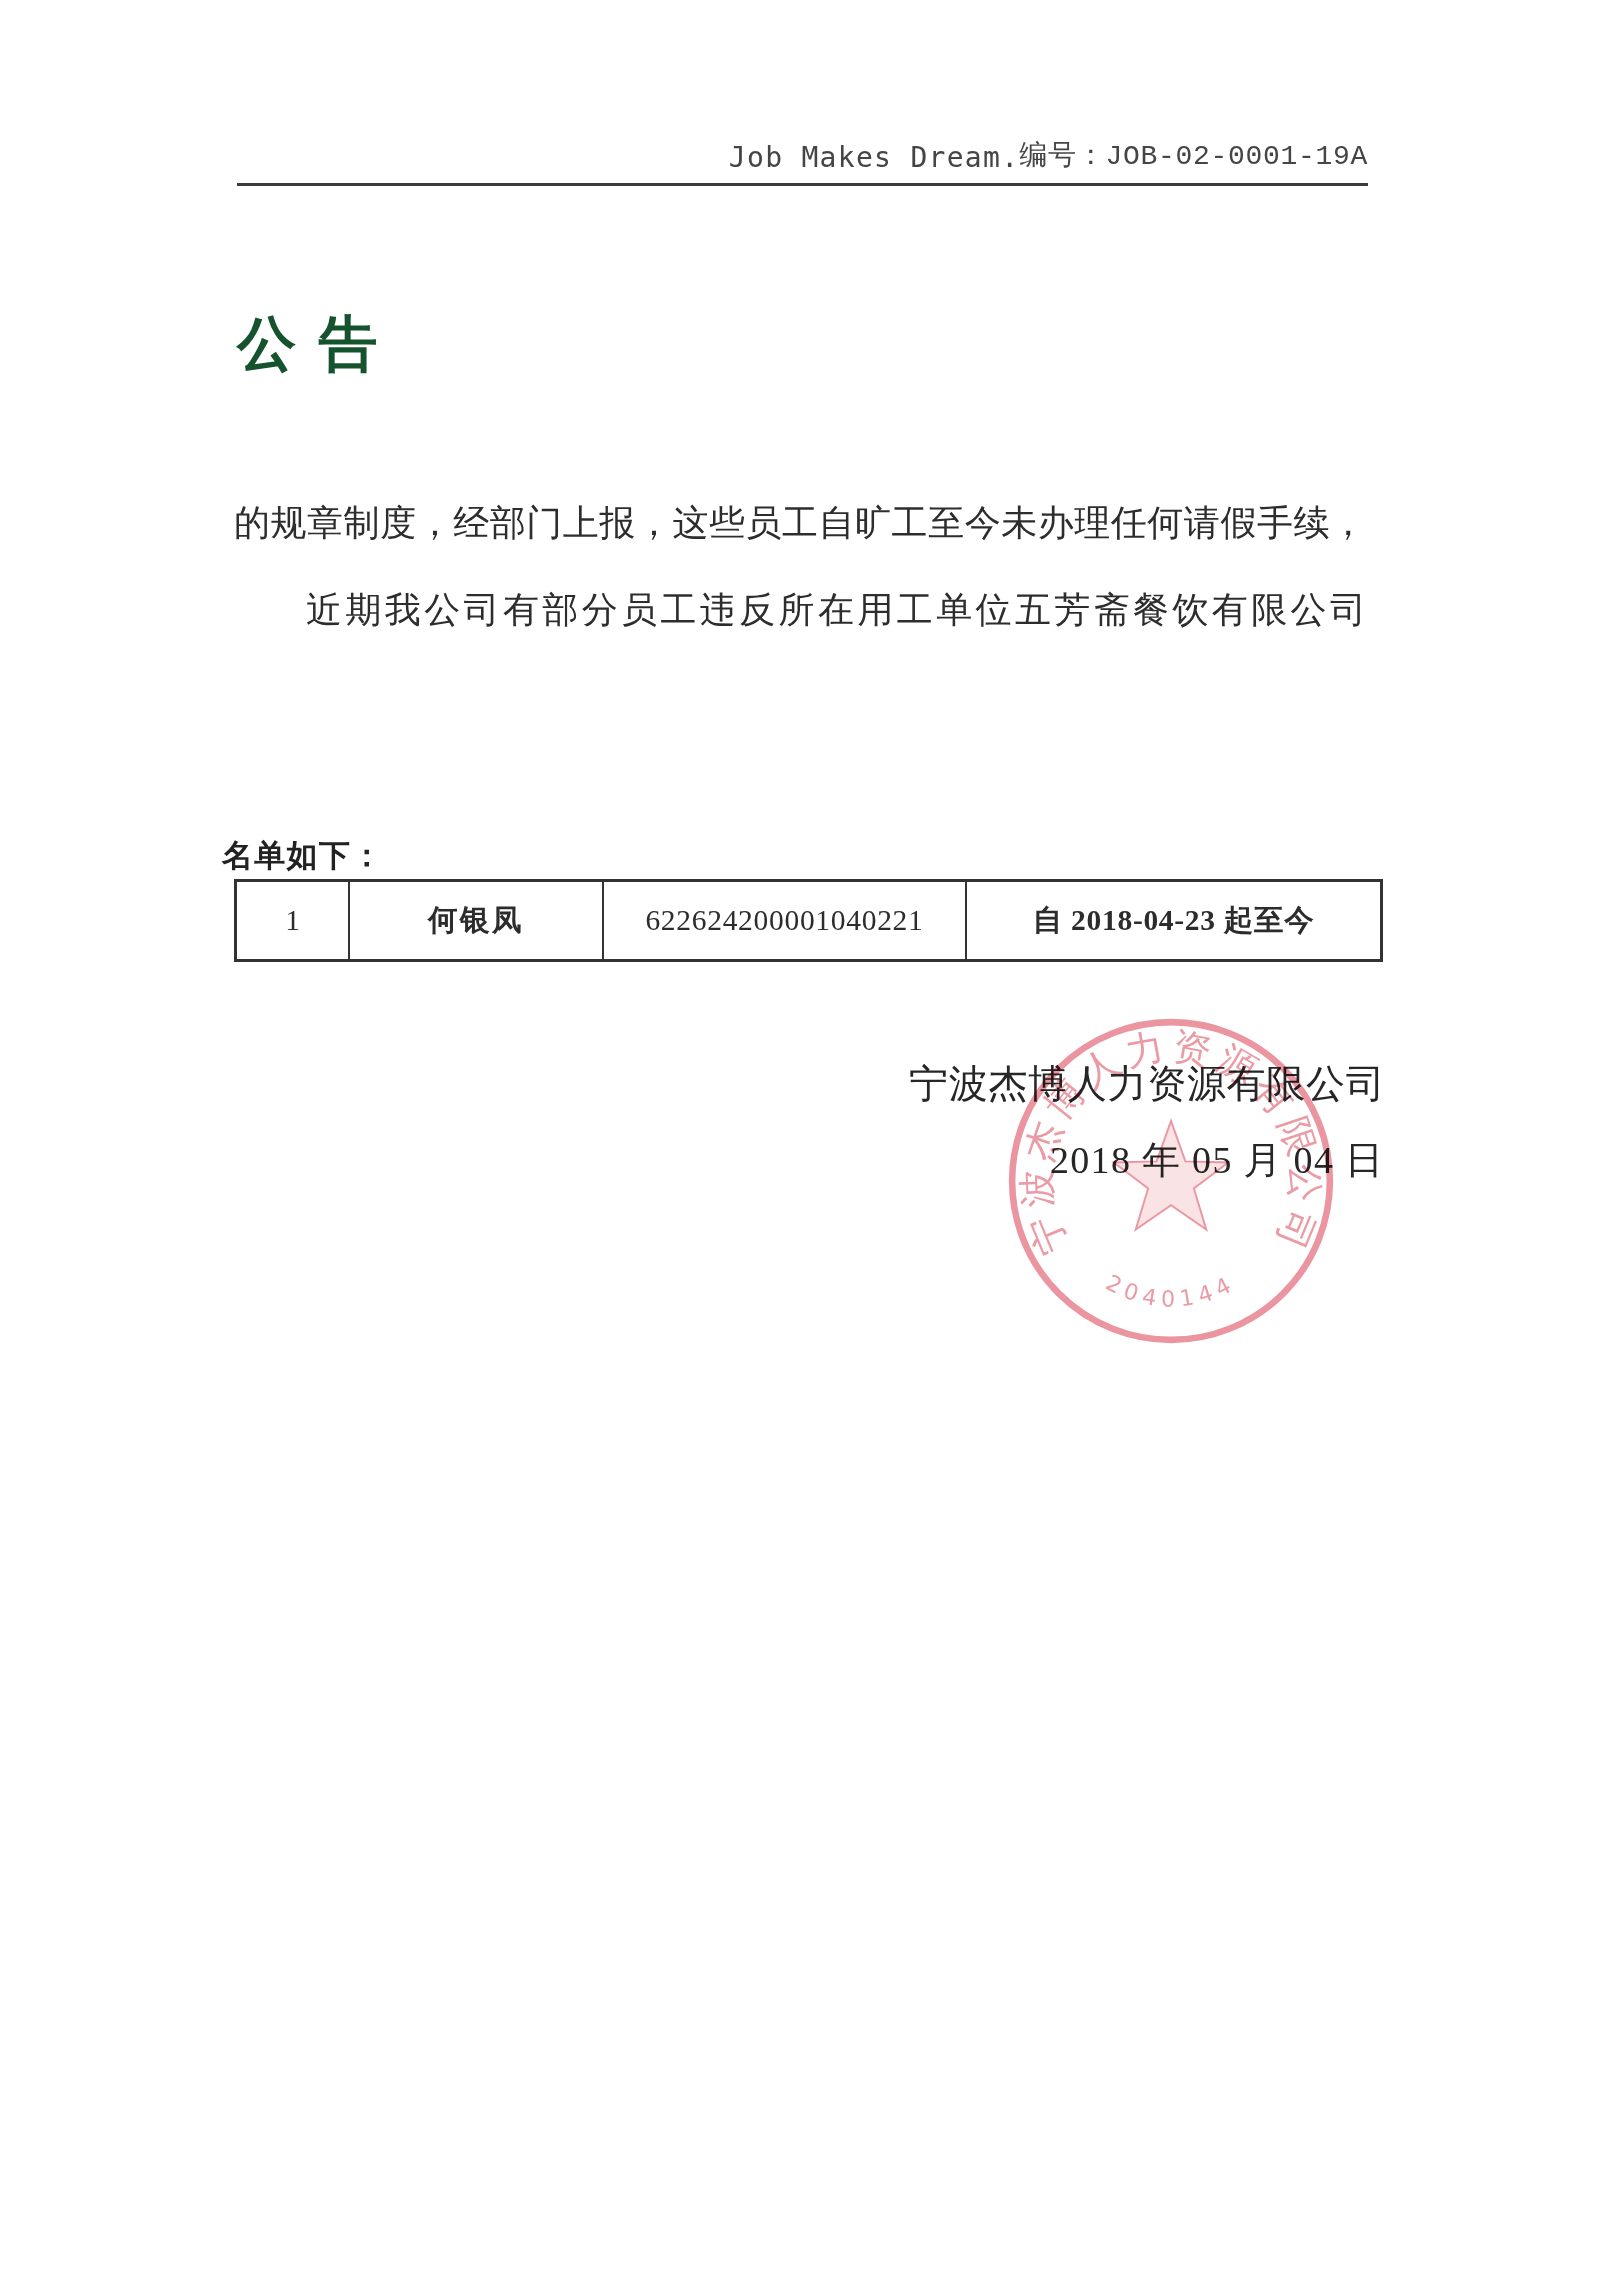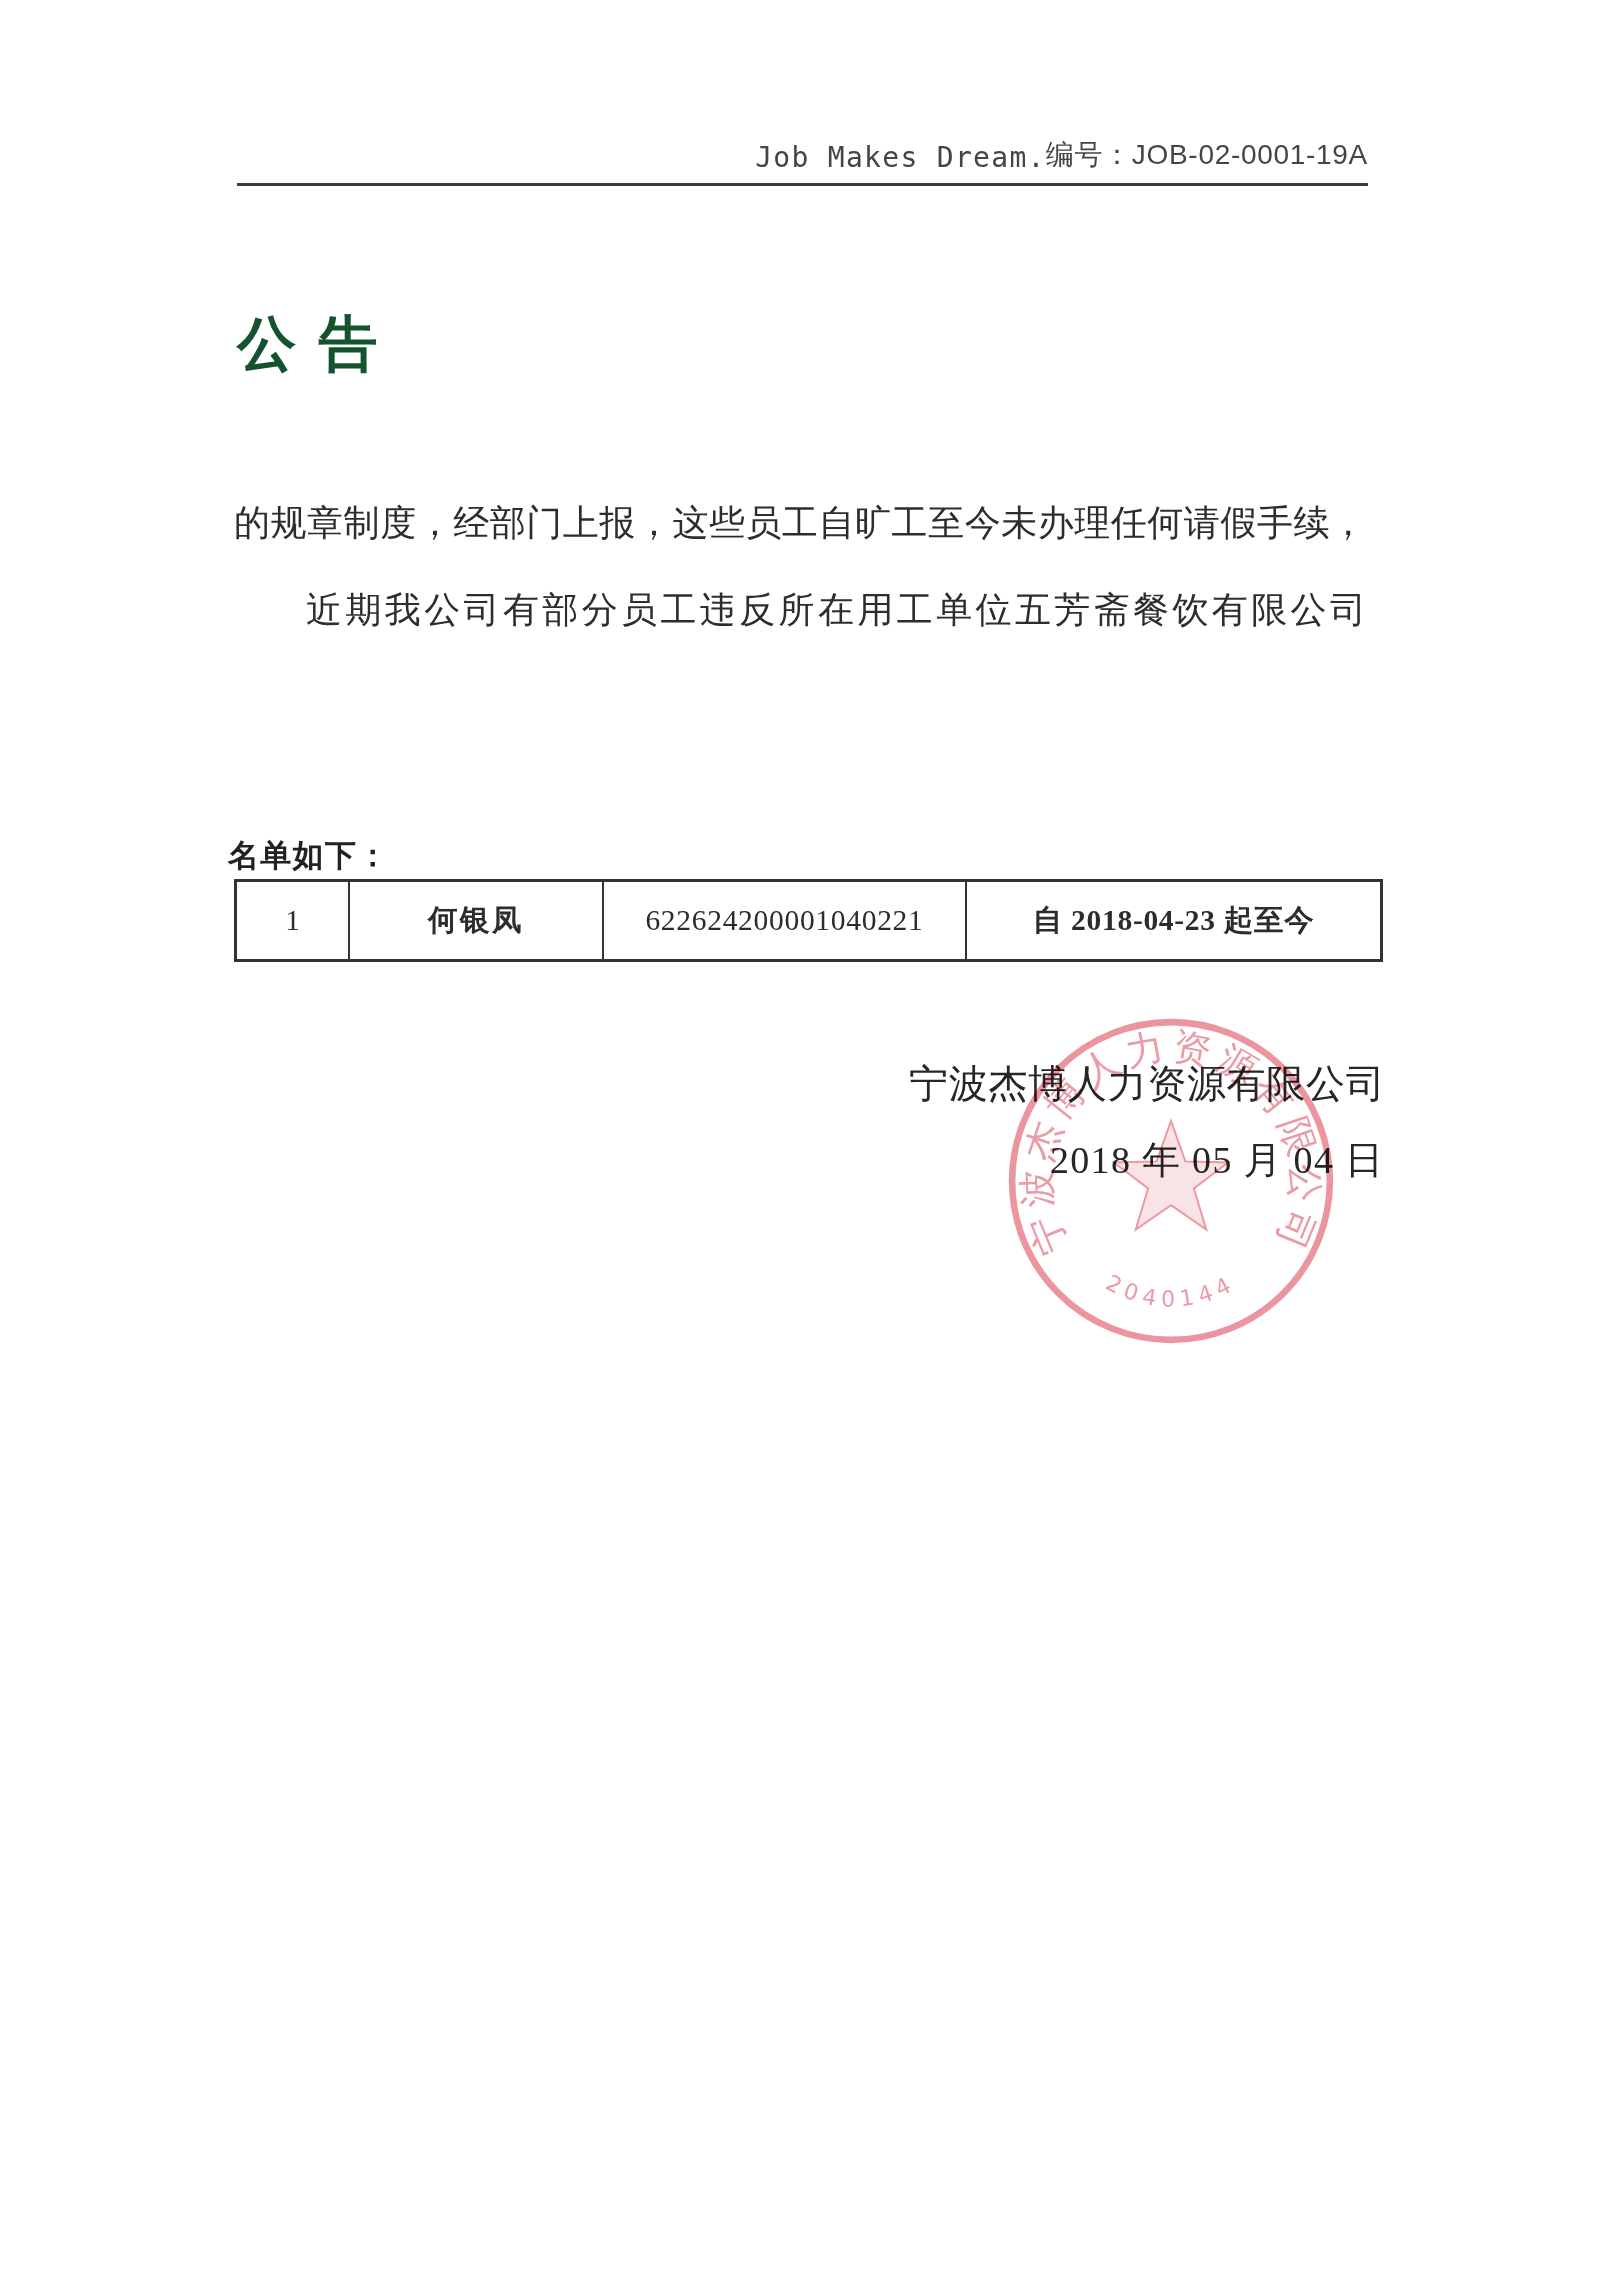--- a/index.html
+++ b/index.html
@@ -16,21 +16,21 @@
     position:absolute;top:136px;left:237px;width:1131px;
     display:flex;justify-content:flex-end;align-items:flex-end;
     border-bottom:3.3px solid #3b3b3b;
     padding-bottom:9.2px;
   }
   .header .slogan{
     font-family:"DejaVu Sans Mono","Liberation Mono",monospace;
     font-size:28px;color:#454545;letter-spacing:1.3px;
   }
   .header .doc-no{
-    font-family:Liberation Sans, sans-serif;
+    font-family:Liberation Mono, monospace;
     font-size:28px;color:#454545;letter-spacing:0.7px;
   }
   
   .title{
     position:absolute;top:315px;left:237px;width:1131px;
     font-size:59px;font-weight:700;color:#14532d;
     line-height:1;letter-spacing:3.9px;
   }
   
   .paragraph{
@@ -39,21 +39,21 @@
   }
   .para-line{
     height:87px;line-height:87px;
     text-align:justify;text-align-last:justify;
     white-space:normal;
   }
   .para-line.first{text-indent:72px;}
   .para-line.last{text-align:left;text-align-last:left;}
   
   .list-label{
-    position:absolute;top:835px;left:228px;
+    position:absolute;top:835px;left:222px;
     font-family:"Liberation Sans",sans-serif;
     font-size:31px;font-weight:700;color:#222;letter-spacing:1.3px;text-align:right;
   }
   
   table.roster{
     position:absolute;top:879px;left:234px;width:1149px;
     border-collapse:collapse;table-layout:fixed;
   }
   table.roster td{
     border:2px solid #333;

